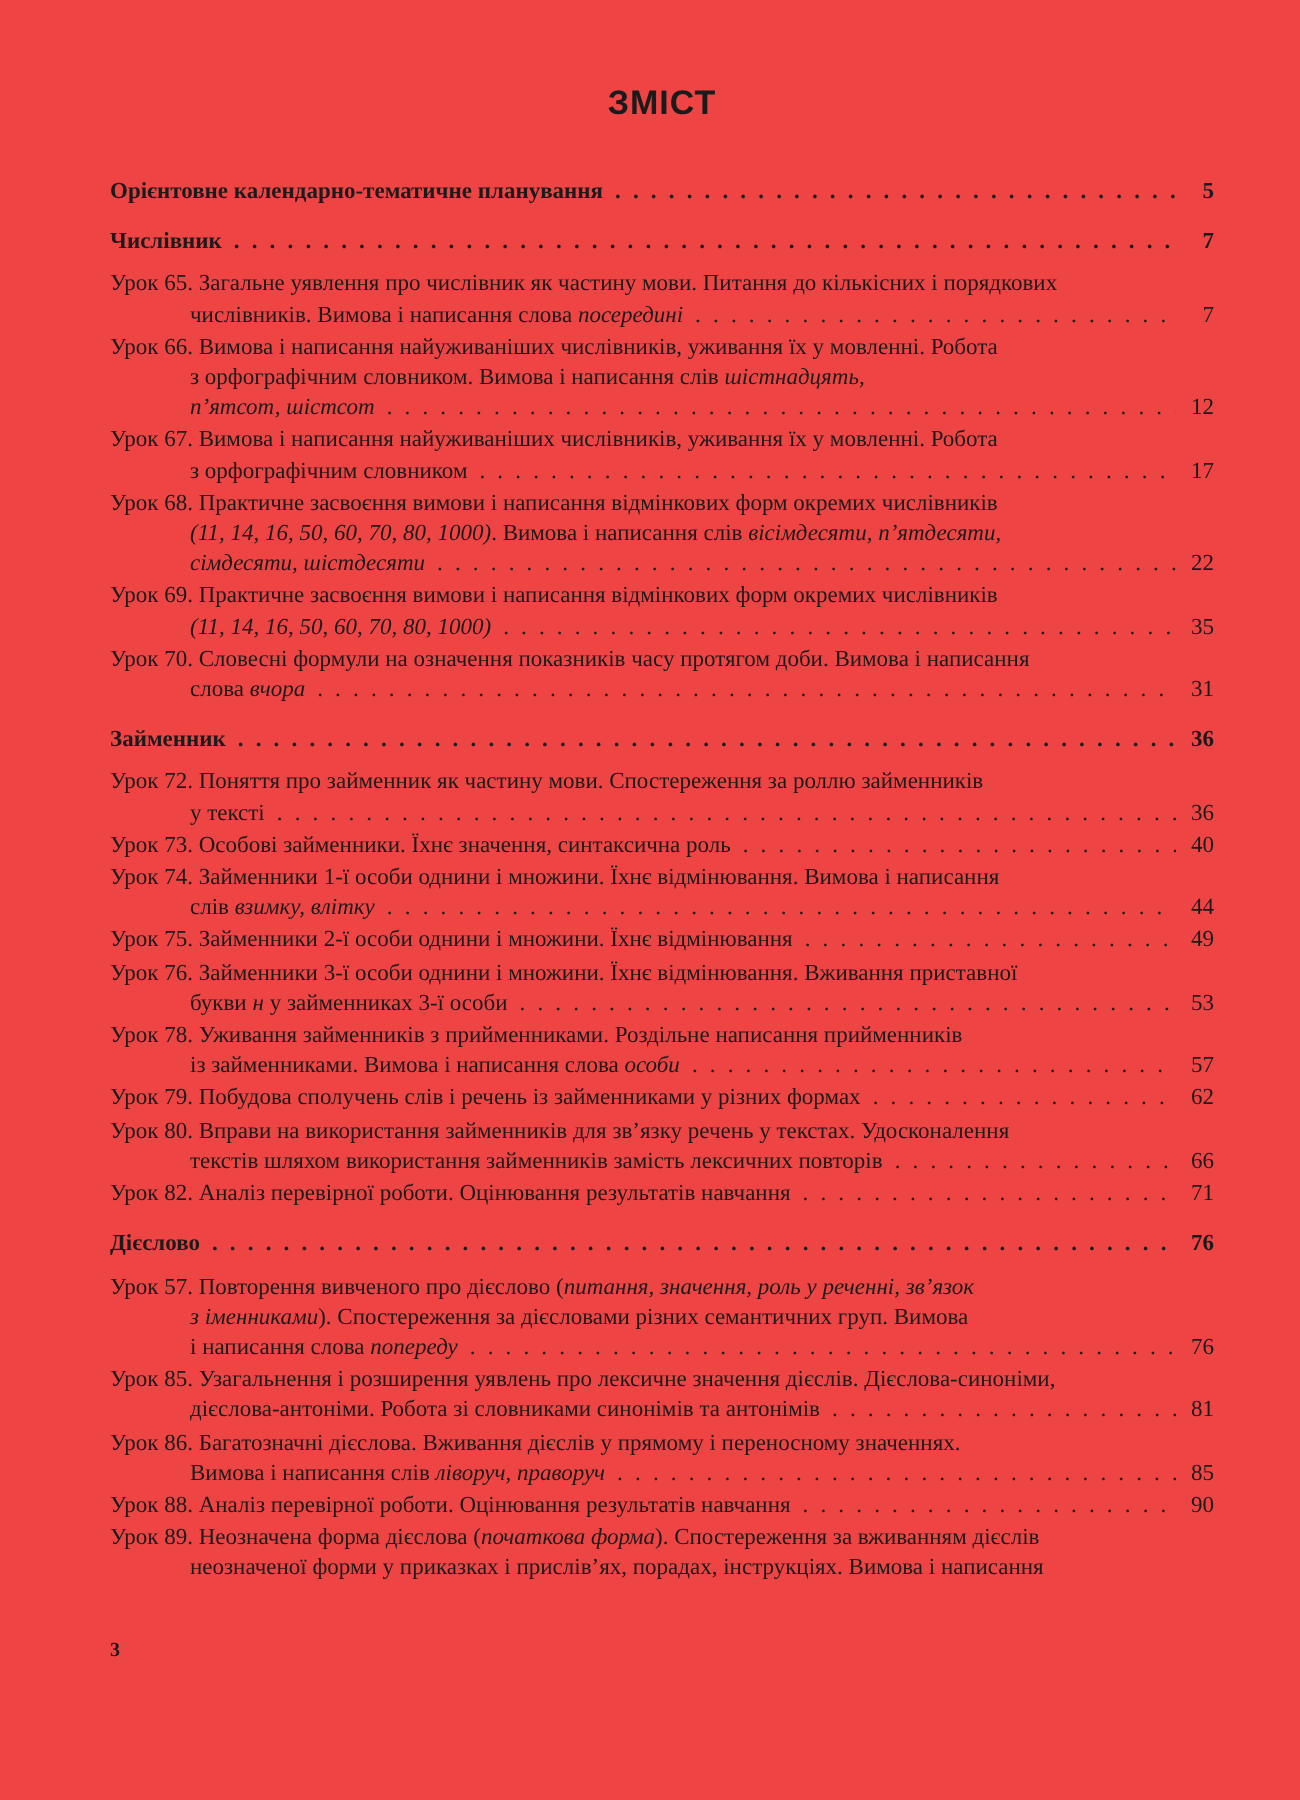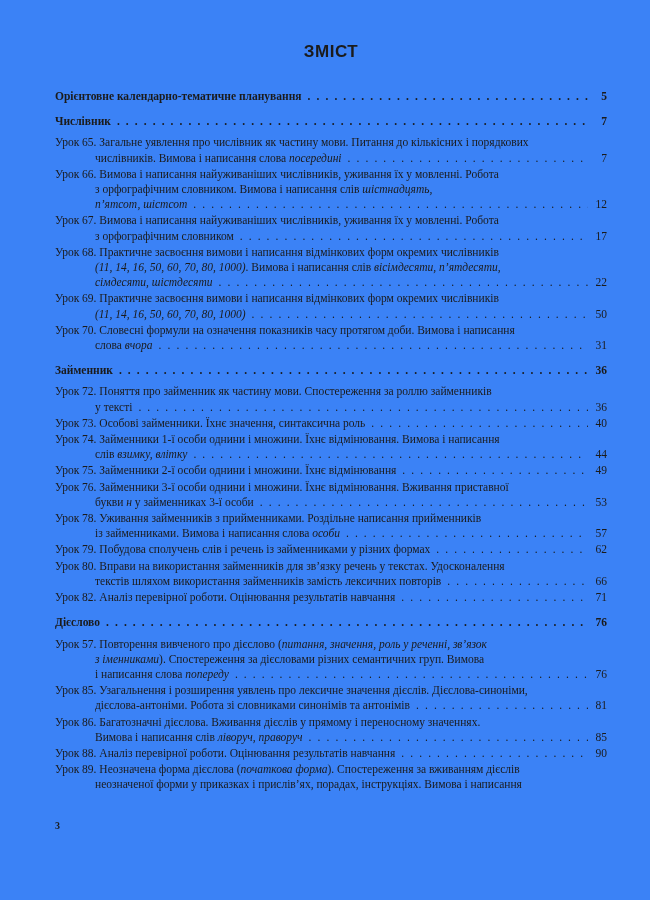--- a/index.html
+++ b/index.html
@@ -6,21 +6,21 @@
     margin: 0; padding: 0;
     width: 650px; height: 900px;
     background: #ffffff;
   }
   .page {
     position: relative;
     width: 650px; height: 900px;
     box-sizing: border-box;
     padding: 42px 43px 0 55px;
     overflow: hidden;
-    background: #3b82f6;
+    background: #ef4444;
     color: #1b1b1b;
     font-family: "Liberation Serif", "DejaVu Serif", serif;
     font-size: 11.5px;
   }
   .title {
     margin: 0 0 27px 0;
     text-align: center;
     font-family: "Liberation Sans", "DejaVu Sans", sans-serif;
     font-weight: bold;
     font-size: 17px;
@@ -115,21 +115,21 @@
           <span class="line-text"><span class="it">сімдесяти, шістдесяти</span></span>
           <span class="leader"></span>
           <span class="pg">22</span>
         </div>
       </div>
       <div class="toc-item entry">
         <div class="line"><span class="line-text"><span class="lbl">Урок 69. </span><span>Практичне засвоєння вимови і написання відмінкових форм окремих числівників</span></span></div>
         <div class="line last cont">
           <span class="line-text"><span class="it">(11, 14, 16, 50, 60, 70, 80, 1000)</span></span>
           <span class="leader"></span>
-          <span class="pg">50</span>
+          <span class="pg">35</span>
         </div>
       </div>
       <div class="toc-item entry">
         <div class="line"><span class="line-text"><span class="lbl">Урок 70. </span><span>Словесні формули на означення показників часу протягом доби. Вимова і написання</span></span></div>
         <div class="line last cont">
           <span class="line-text"><span>слова </span><span class="it">вчора</span></span>
           <span class="leader"></span>
           <span class="pg">31</span>
         </div>
       </div>

